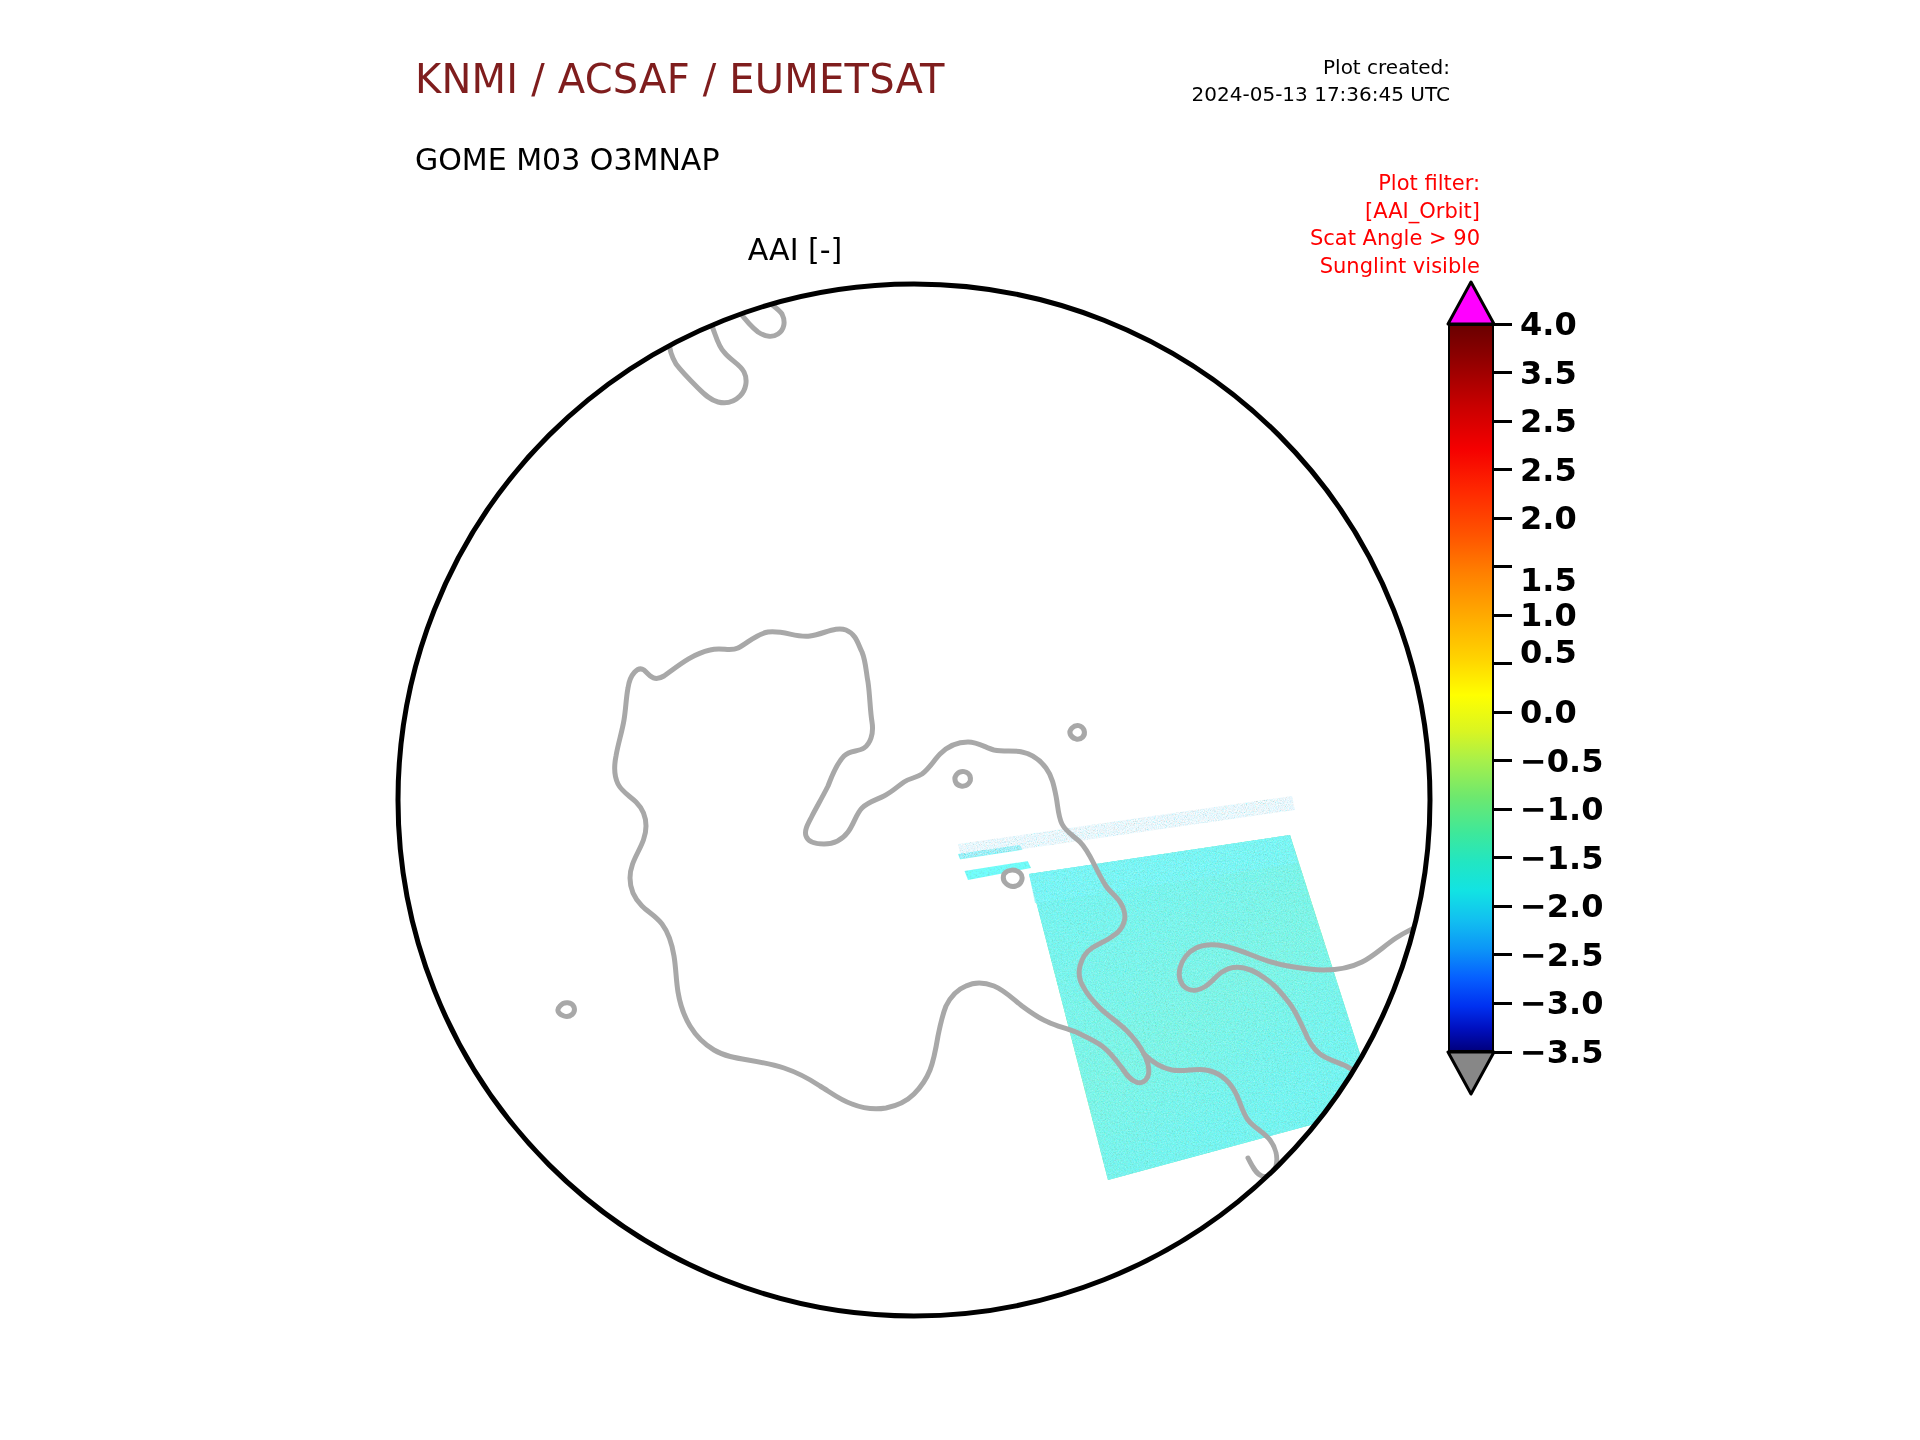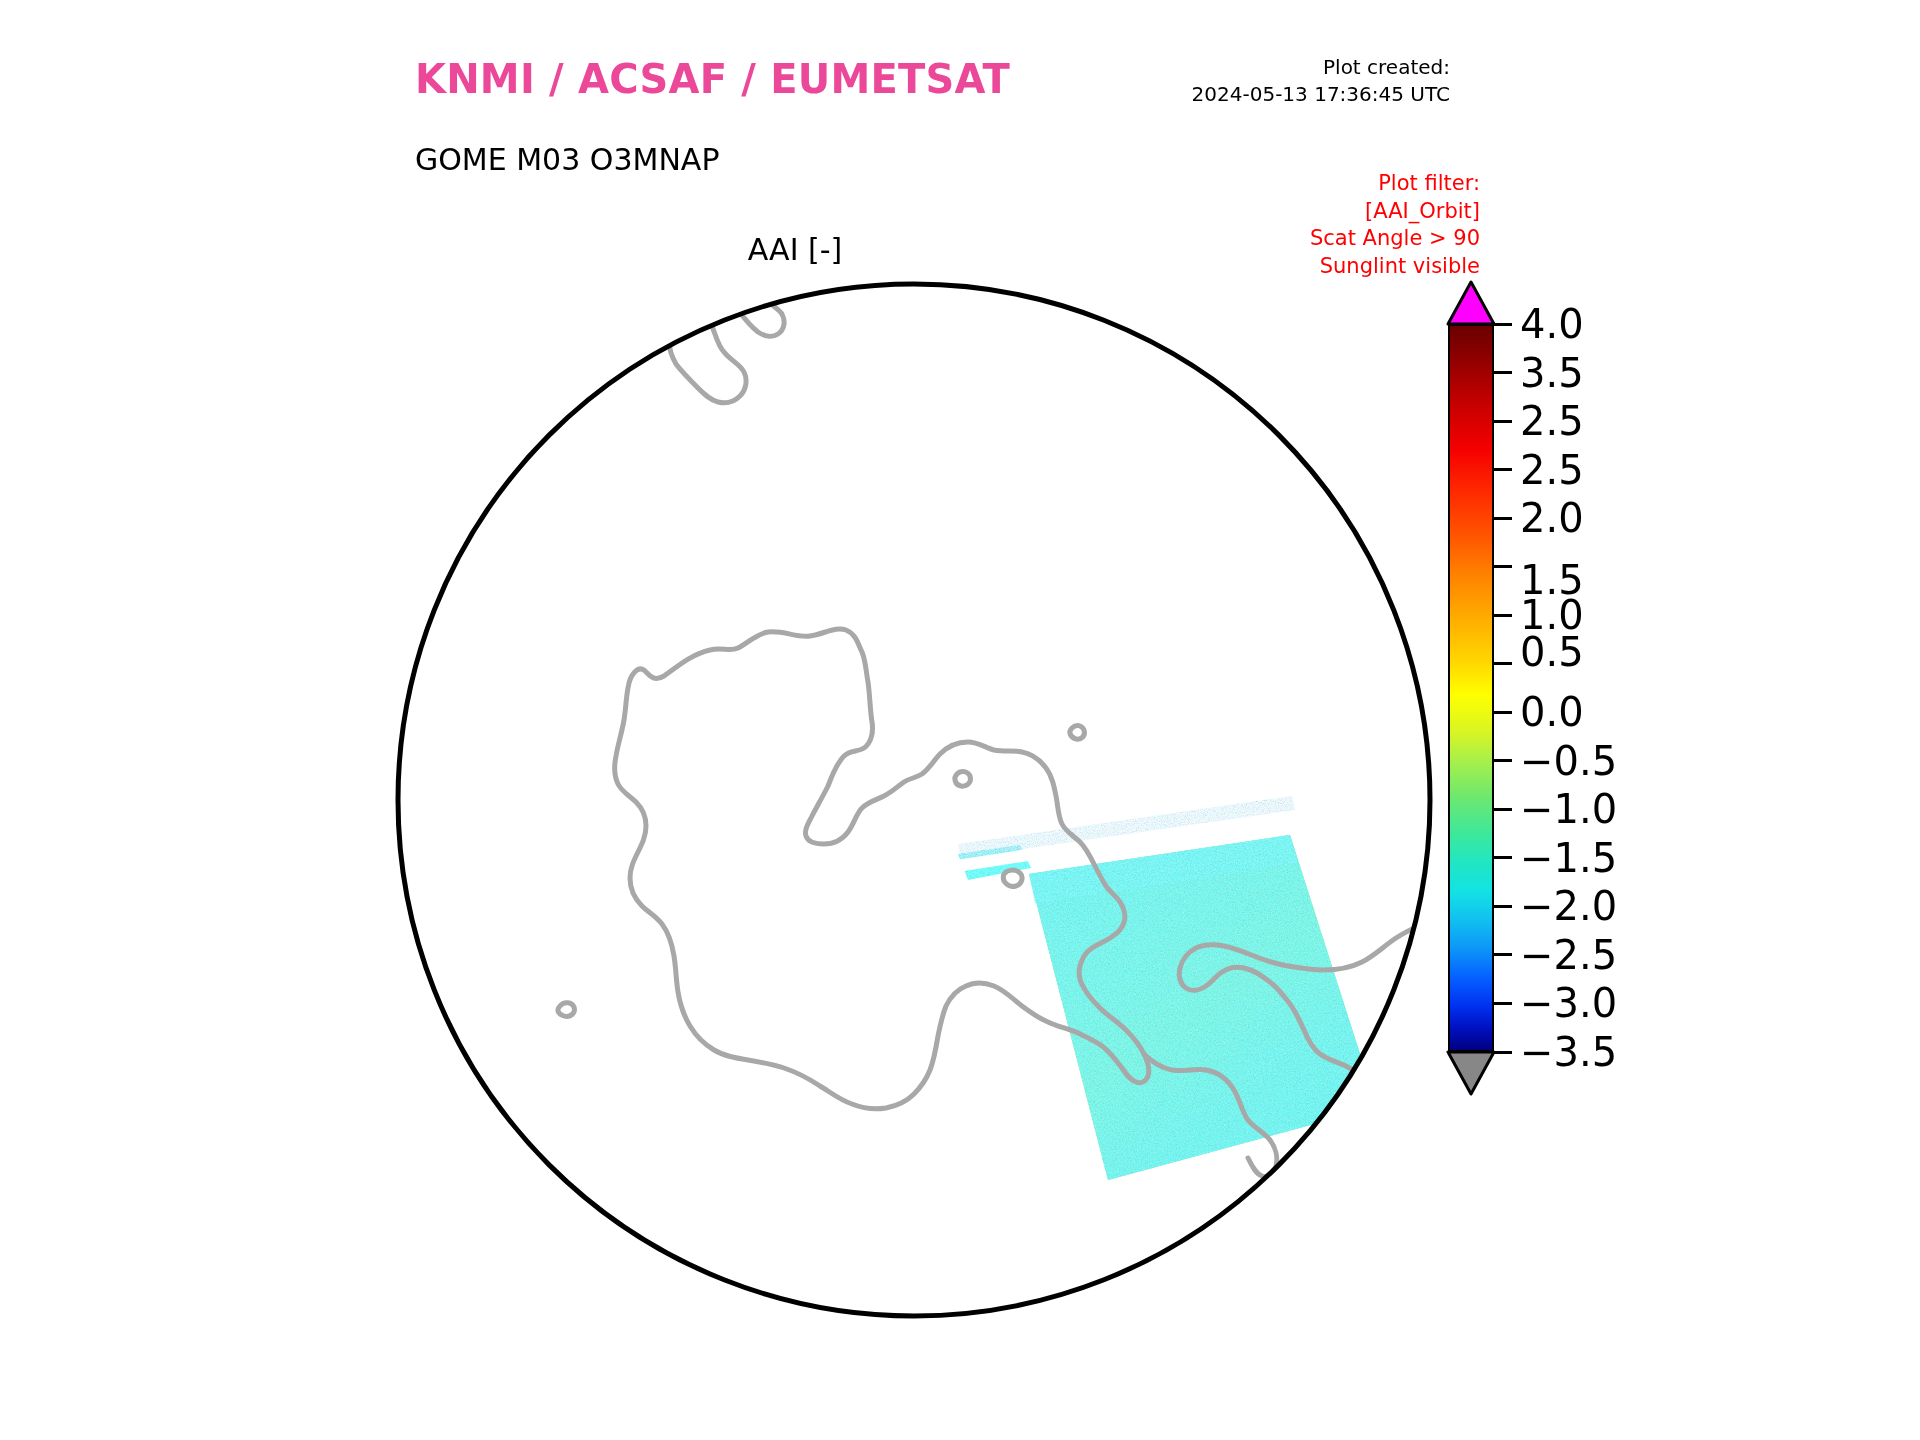--- a/index.html
+++ b/index.html
@@ -6,23 +6,22 @@
   body{
     width:1920px;height:1440px;background:#ffffff;
     font-family:"DejaVu Sans","Liberation Sans",sans-serif;
     position:relative;overflow:hidden;
   }
   .abs{position:absolute;}
 
   
   #org-title{
     left:415px;top:56px;width:700px;
-    font-size:40px;color:#ec4899;letter-spacing:0.2px;
+    font-size:40px;color:#7f1d1d;letter-spacing:0.2px;
     white-space:nowrap;
-    font-weight:bold;
   }
   #plot-created-block{
     left:1130px;top:54px;width:320px;
     text-align:right;font-size:20px;color:#000;line-height:1.35;
   }
   #product-block{
     left:415px;top:140px;width:760px;
     font-size:30px;color:#000;line-height:1.33;white-space:nowrap;
   }
   #map-title{
@@ -70,22 +69,22 @@
       #0010c0 97%,
       #000080 100%);
   }
   #cb-under-outline{
     left:8px;top:768px;width:50px;height:46px;
   }
   .cb-tick{
     position:absolute;left:56px;width:18px;height:3px;background:#000;
   }
   .cb-label{
-    position:absolute;left:82px;font-size:40px;color:#000;
-    transform:translateY(-50%);white-space:nowrap;
+    position:absolute;left:82px;font-size:32px;color:#000;
+    transform:translateY(-50%);white-space:nowrap;font-weight:bold;
   }
 </style>
 </head>
 <body>
 
 <div class="abs" id="org-title">KNMI / ACSAF / EUMETSAT</div>
 
 <div class="abs" id="plot-created-block">
   <div>Plot created:</div>
   <div>2024-05-13 17:36:45 UTC</div>

